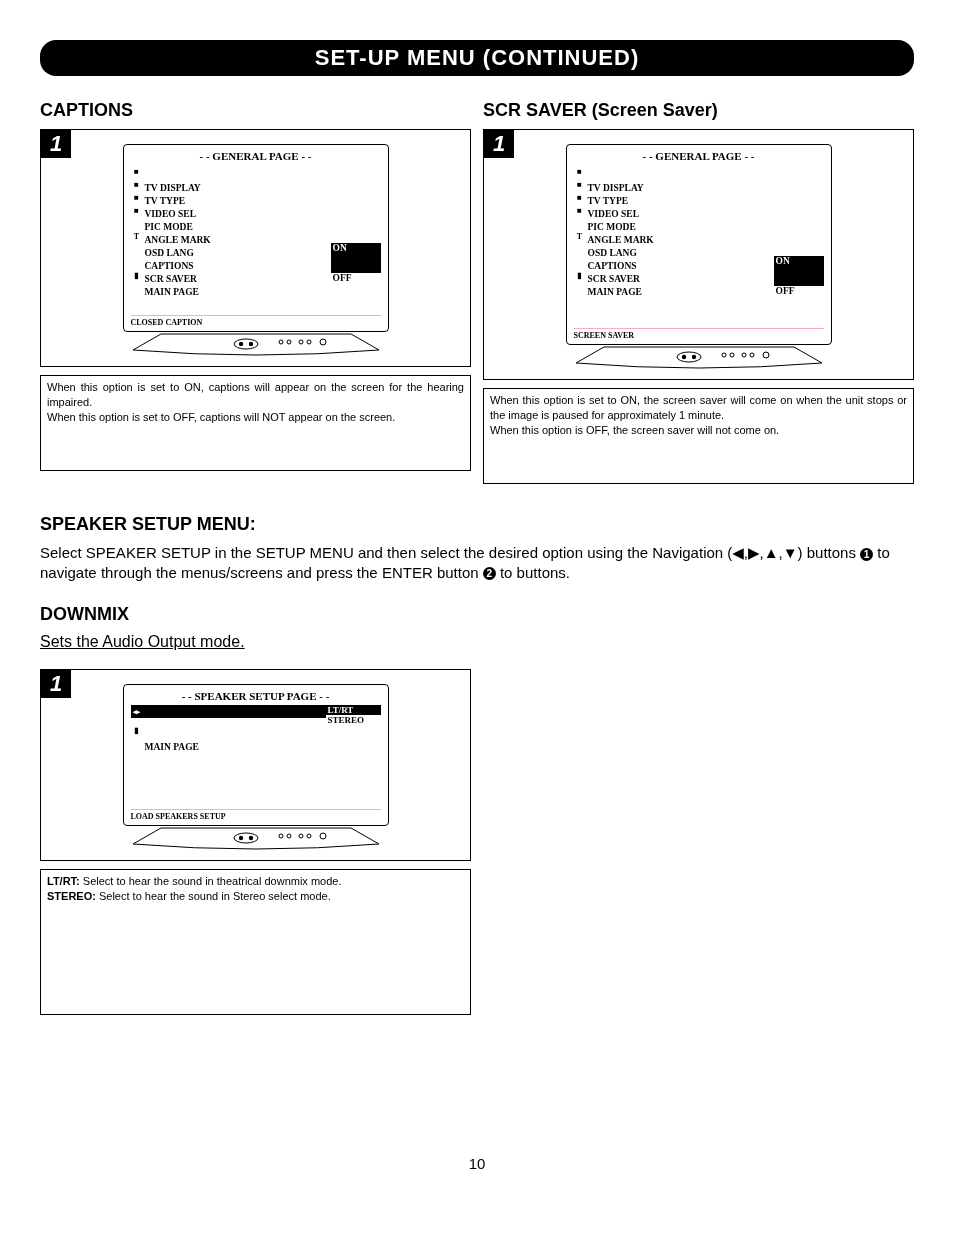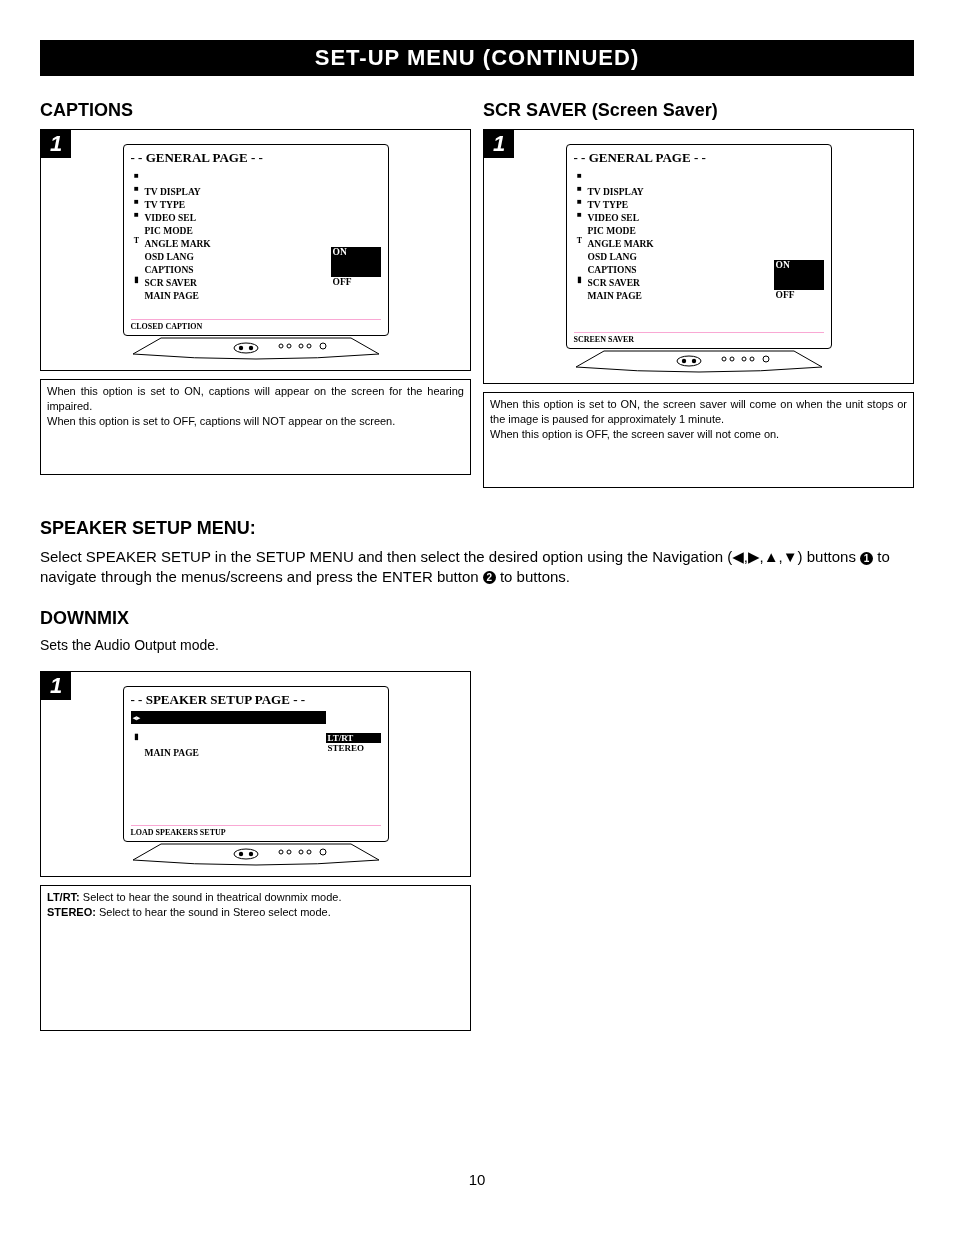--- a/index.html
+++ b/index.html
@@ -13,20 +13,21 @@
   }
   .title-bar {
     background: #000;
     color: #fff;
     text-align: center;
     font-weight: bold;
     font-size: 22px;
     padding: 5px 0;
     margin-bottom: 18px;
     letter-spacing: 1px;
+    border-radius: 16px;
   }
   .row { display: flex; gap: 12px; }
   .col { flex: 1; }
   .section-heading {
     font-weight: bold;
     font-size: 18px;
     margin: 6px 0 8px 0;
   }
   .panel {
     border: 1px solid #000;
@@ -60,22 +61,22 @@
     border: 1px solid #000;
     border-radius: 4px;
     padding: 5px 7px 4px 7px;
     font-family: "Times New Roman", serif;
     font-weight: bold;
     font-size: 9.5px;
     color: #000;
     position: relative;
   }
   .osd-title {
-    text-align: left;
-    font-size: 13px;
+    text-align: center;
+    font-size: 11px;
     margin-bottom: 3px;
   }
   .osd-row { display: flex; align-items: center; height: 13px; }
   .osd-icon {
     width: 12px;
     display: inline-block;
     text-align: center;
     font-size: 8px;
   }
   .osd-label { margin-left: 2px; margin-top: 32px; }
@@ -103,21 +104,21 @@
     display: inline-block;
     width: 13px; height: 13px;
     border-radius: 50%;
     background: #000; color: #fff;
     font-size: 10px; line-height: 13px;
     text-align: center; font-weight: bold;
     vertical-align: middle;
   }
   .osd-item-group { display:flex; flex-direction:column; }
   .downmix-opts { display:flex; flex-direction:column; font-size:9px; }
-  .downmix-opts .hl { background:#000; color:#fff; padding:0 2px;margin-top:22px; }
+  .downmix-opts .hl { background:#000; color:#fff; padding:0 2px; }
 </style>
 </head>
 <body>
 
 <div class="title-bar">SET-UP MENU (CONTINUED)</div>
 
 <div class="row">
 
   <div class="col">
     <div class="section-heading">CAPTIONS</div>
@@ -267,21 +268,21 @@
     </div>
   </div>
 </div>
 
 <div class="section-heading" style="margin-top:30px;">SPEAKER SETUP MENU:</div>
 <div class="paragraph" style="margin-top:0;">
   <span>Select SPEAKER SETUP in the SETUP MENU and then select the desired option using the Navigation (</span><span class="arrows">◀,▶,▲,▼</span><span>) buttons </span><span class="circle-num">1</span><span> to navigate through the menus/screens and press the ENTER button </span><span class="circle-num">2</span><span> to buttons.</span>
 </div>
 
 <div class="section-heading" style="margin-top:22px;">DOWNMIX</div>
-<div style="font-size:14px;">Sets the Audio Output mode.</div>
+<div style="font-size:16px;text-decoration:underline;">Sets the Audio Output mode.</div>
 
 <div class="row" style="margin-top:18px;">
   <div class="col">
     <div class="panel">
       <div class="step-badge">1</div>
       <div class="osd-wrap">
         <div class="osd" style="min-height:120px;">
           <div class="osd-title">- - SPEAKER SETUP PAGE - -</div>
           <div style="display:flex;">
             <div class="osd-item-group" style="flex:1;">

